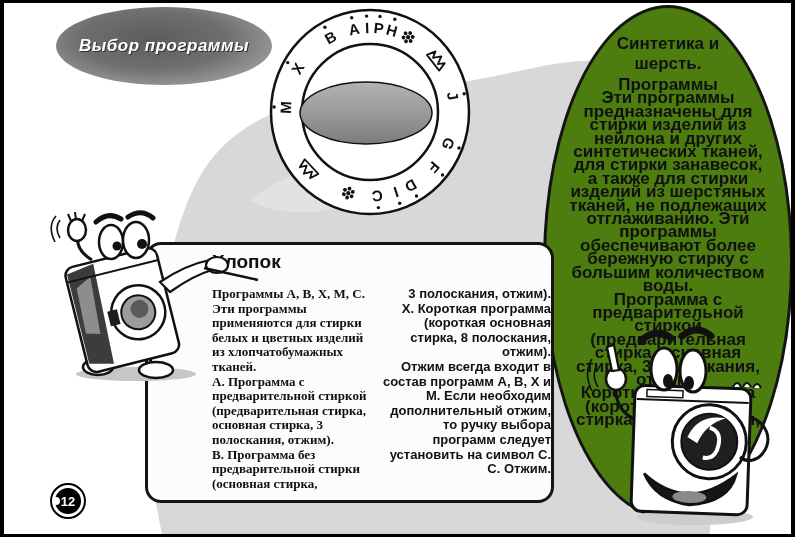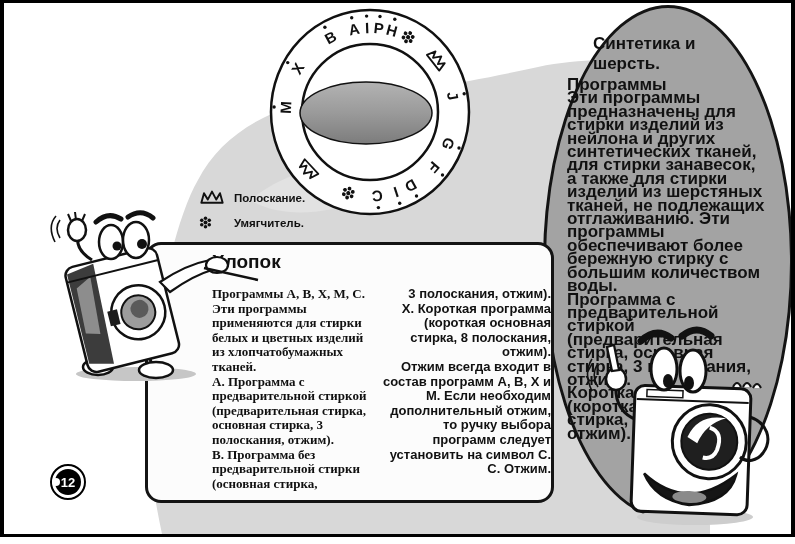--- a/index.html
+++ b/index.html
@@ -42,35 +42,36 @@
   .cotton h2{
     position:absolute;left:64px;top:6px;margin:0;font-size:19px;font-weight:bold;
   }
   .cotton .col{position:absolute;top:42px;font-size:13px;font-weight:bold;line-height:14.6px;}
   .cotton .col.c1{left:64px;width:164px;font-family:Liberation Serif, serif;}
   .cotton .col.c2{left:231px;width:172px;text-align:right;}
   .cotton .col p{margin:0;}
   
   .synthetics{
     position:absolute;left:543px;top:5px;width:250px;height:514px;z-index:4;
-    background:#a3a3a3;border:3px solid #141414;border-radius:50%;box-sizing:border-box;
+    background:#4d7c0f;border:3px solid #141414;border-radius:50%;box-sizing:border-box;
+    text-align:center;
   }
   .synthetics h2{
     margin:26px auto 4px auto;width:150px;font-size:17px;line-height:20px;font-weight:bold;
   }
   .synthetics .body{
     margin:2px auto 0 auto;width:202px;font-size:17px;font-weight:bold;line-height:13.4px;
   }
   .synthetics .body p{margin:0;}
   
   #mascot-left{position:absolute;left:48px;top:208px;z-index:12;}
   #mascot-right{position:absolute;left:585px;top:325px;z-index:12;}
   
   .pagenum{
-    position:absolute;left:50px;top:464px;width:36px;height:36px;z-index:15;
+    position:absolute;left:50px;top:483px;width:36px;height:36px;z-index:15;
     border:2px solid #000;border-radius:50%;background:#fff;box-sizing:border-box;
     display:flex;align-items:center;justify-content:center;
   }
   .pagenum .disc{
     position:relative;width:26px;height:26px;border-radius:50%;background:#000;
     display:flex;align-items:center;justify-content:center;
   }
   .pagenum .disc span{color:#fff;font-size:13px;font-weight:bold;}
   .pagenum .notch{
     position:absolute;left:-3px;top:9px;width:8px;height:8px;border-radius:50%;background:#fff;
@@ -102,20 +103,23 @@
   </svg>
 
   <svg id="bg-blob" width="795" height="544">
     <path d="M198,180 C222,132 278,102 340,97 C418,91 468,82 538,67
              C592,56 648,58 672,78 C706,106 716,165 710,225
              L710,534 L162,534 C149,472 141,412 151,354
              C161,292 177,216 198,180 Z" fill="#d8d8d8"></path>
     <path d="M250,200 C300,160 380,150 430,170 C380,200 300,230 250,200 Z" fill="#e2e2e2"></path>
   </svg>
 
+  <div class="banner">
+    <span>Выбор программы</span>
+  </div>
 
   <svg id="dial-svg" width="212" height="216">
     <defs>
       <linearGradient id="knobGrad" x1="0" y1="0" x2="0" y2="1">
         <stop offset="0" stop-color="#b3b3b3"></stop>
         <stop offset="0.5" stop-color="#9a9a9a"></stop>
         <stop offset="1" stop-color="#7c7c7c"></stop>
       </linearGradient>
     </defs>
     <ellipse cx="106" cy="108" rx="99" ry="102" fill="#ffffff" stroke="#111" stroke-width="2.5"></ellipse>
@@ -148,38 +152,20 @@
         <circle cx="152.5" cy="192.0" r="1.7" fill="#111"></circle>
         <text class="dial-letter" text-anchor="middle" transform="translate(132.0,187.9) rotate(162)" dy="5">I</text>
         <circle cx="135.7" cy="199.3" r="1.7" fill="#111"></circle>
         <text class="dial-letter" text-anchor="middle" transform="translate(113.3,191.7) rotate(175)" dy="5">C</text>
         <circle cx="114.4" cy="203.6" r="1.7" fill="#111"></circle>
         <use href="#sym-flower" transform="translate(84.3,189.1) rotate(195) translate(-8,-8)" width="16" height="16"></use>
         <use href="#sym-crown" transform="translate(44.6,165.3) rotate(227) translate(-11,-8)" width="22" height="15"></use>
       </g>
   </svg>
 
-  <div class="legend">
-    <div class="legend-row">
-      <span class="ic">
-        <svg width="28" height="16" viewBox="0 0 22 15">
-            <use href="#sym-crown"></use>
-          </svg>
-      </span>
-      <span class="lbl">Полоскание.</span>
-    </div>
-    <div class="legend-row">
-      <span class="ic">
-        <svg width="15" height="15" viewBox="0 0 16 16">
-            <use href="#sym-flower"></use>
-          </svg>
-      </span>
-      <span class="lbl">Умягчитель.</span>
-    </div>
-  </div>
 
   <div class="cotton">
     <h2>Хлопок</h2>
     <div class="col c1">
         <p>Программы А, В, Х, М, С. Эти программы применяются для стирки белых и цветных изделий из хлопчатобумажных тканей.</p>
         <p>А. Программа с предварительной стиркой (предварительная стирка, основная стирка, 3 полоскания, отжим).</p>
         <p>В. Программа без предварительной стирки (основная стирка,</p>
       </div>
     <div class="col c2">
         <p>3 полоскания, отжим).</p>

